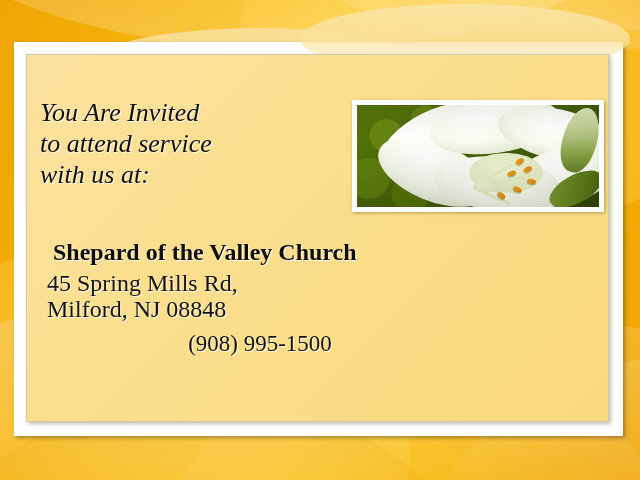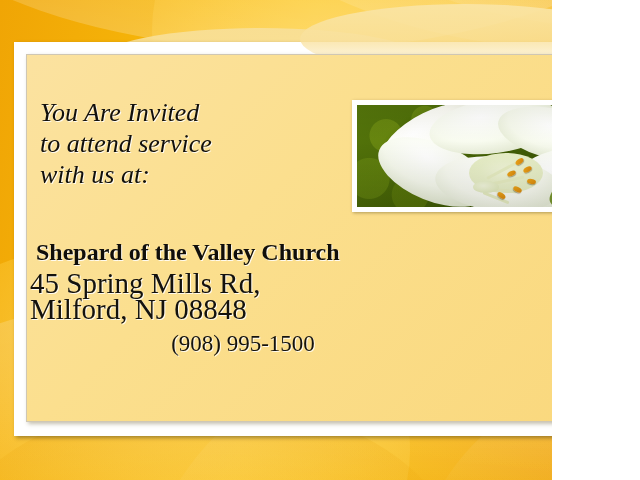--- a/index.html
+++ b/index.html
@@ -10,21 +10,21 @@
   body {
     width: 640px;
     height: 480px;
     overflow: hidden;
     font-family: "Liberation Serif", serif;
   }
 
   
   #slide {
     position: relative;
-    width: 552px;
+    width: 640px;
     height: 480px;
     overflow: hidden;
     background: #bef264;
   }
 
   
   .bg-base {
     position: absolute;
     inset: 0;
     background:
@@ -270,37 +270,37 @@
   }
   .photo-shade {
     position: absolute;
     inset: 0;
     background: linear-gradient(180deg, rgba(0,0,0,0.05) 0%, rgba(0,0,0,0.0) 35%, rgba(0,0,0,0.10) 100%);
   }
 
   
   #address-block {
     position: absolute;
-    left: 36px;
+    left: 53px;
     top: 238px;
     width: 420px;
   }
   #church-name {
     font-family: "Liberation Serif", serif;
     font-weight: bold;
     font-size: 24px;
     line-height: 28px;
     color: #100e0a;
     text-shadow: 1px 1px 0 rgba(255,255,255,0.85);
   }
   #street-city {
     margin-top: 4px;
     margin-left: -6px;
     font-family: "Liberation Serif", serif;
-    font-size: 29px;
+    font-size: 24px;
     line-height: 26px;
     color: #14120d;
     text-shadow: 1px 1px 0 rgba(255,255,255,0.85);
     white-space: pre-line;
   }
   #phone {
     margin-top: 8px;
     margin-left: -6px;
     font-family: "Liberation Serif", serif;
     font-size: 23px;

